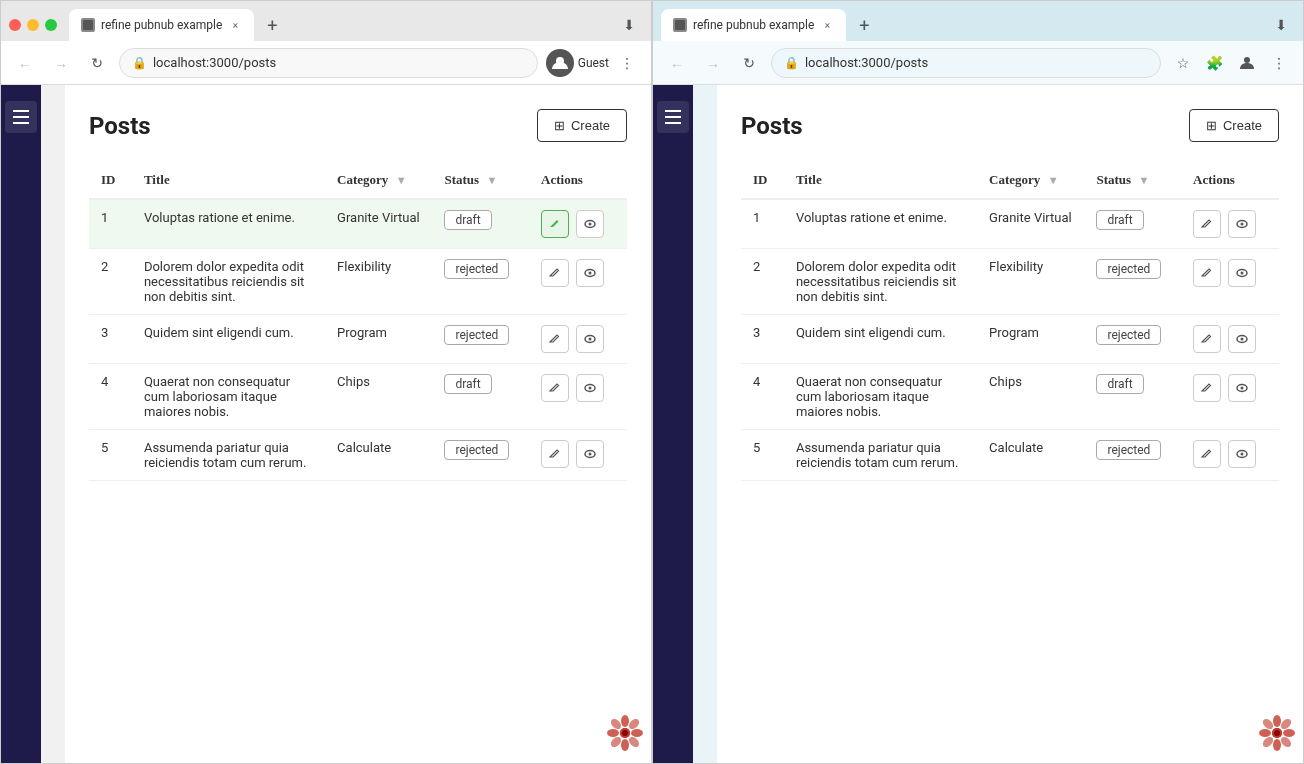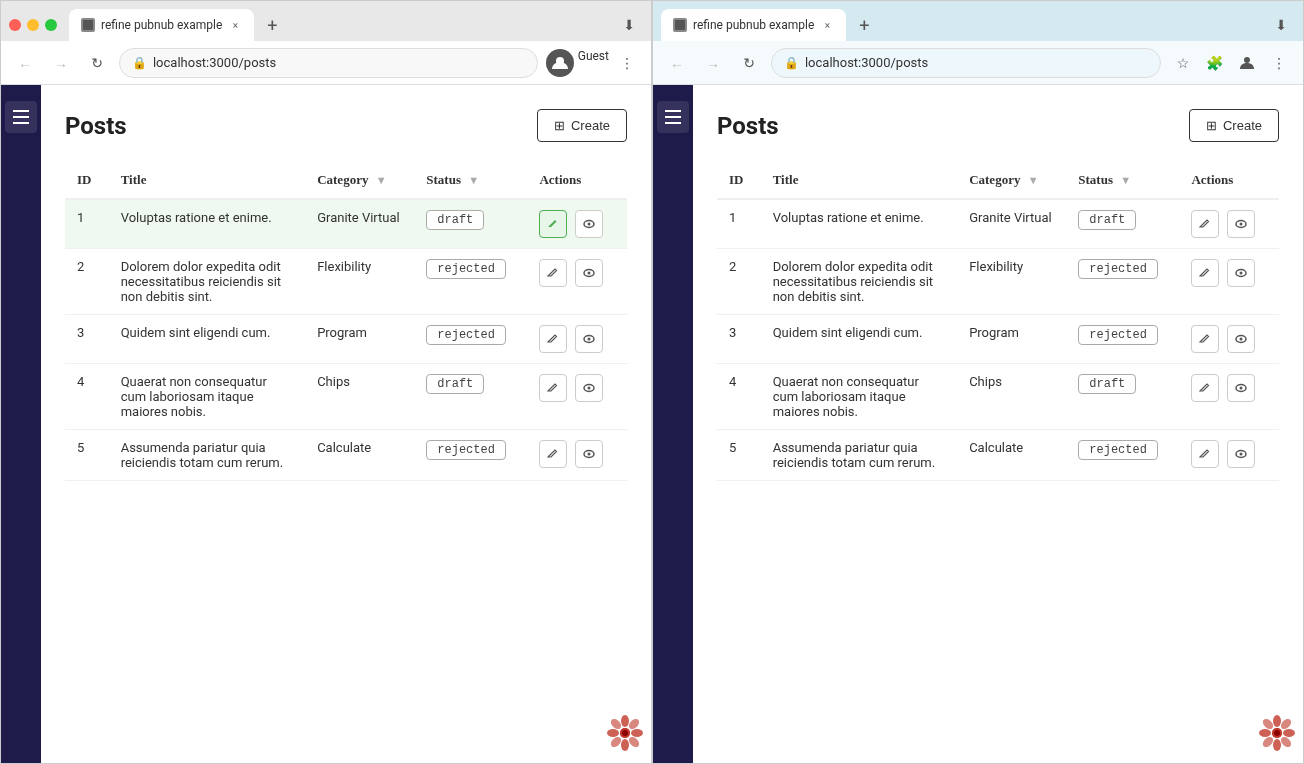--- a/index.html
+++ b/index.html
@@ -145,20 +145,21 @@
       color: #555;
     }
     .address-text {
       font-size: 13px;
       color: #333;
     }
 
     .toolbar-right {
       display: flex;
       gap: 4px;
+      align-items: center;
     }
     .toolbar-icon {
       width: 28px;
       height: 28px;
       border-radius: 50%;
       display: flex;
       align-items: center;
       justify-content: center;
       cursor: pointer;
       font-size: 14px;
@@ -210,20 +211,21 @@
       background: white;
       margin: 2px 0;
     }
 
     
     .main-area {
       flex: 1;
       background: white;
       overflow-y: auto;
       padding: 24px;
+      margin-left: 24px;
     }
 
     
     .page-header {
       display: flex;
       justify-content: space-between;
       align-items: center;
       margin-bottom: 20px;
     }
     .page-title {
@@ -273,21 +275,20 @@
     .data-table tr.highlight { background: #f0f9f0; }
 
     .status-badge {
       display: inline-block;
       padding: 2px 10px;
       border-radius: 4px;
       border: 1px solid #ccc;
       font-size: 12px;
       color: #444;
       background: white;
-      font-family: Liberation Mono, monospace;
     }
     .status-badge.draft {
       border-color: #aaa;
     }
     .status-badge.rejected {
       border-color: #aaa;
       text-align: center;
     }
 
     .action-btn {

